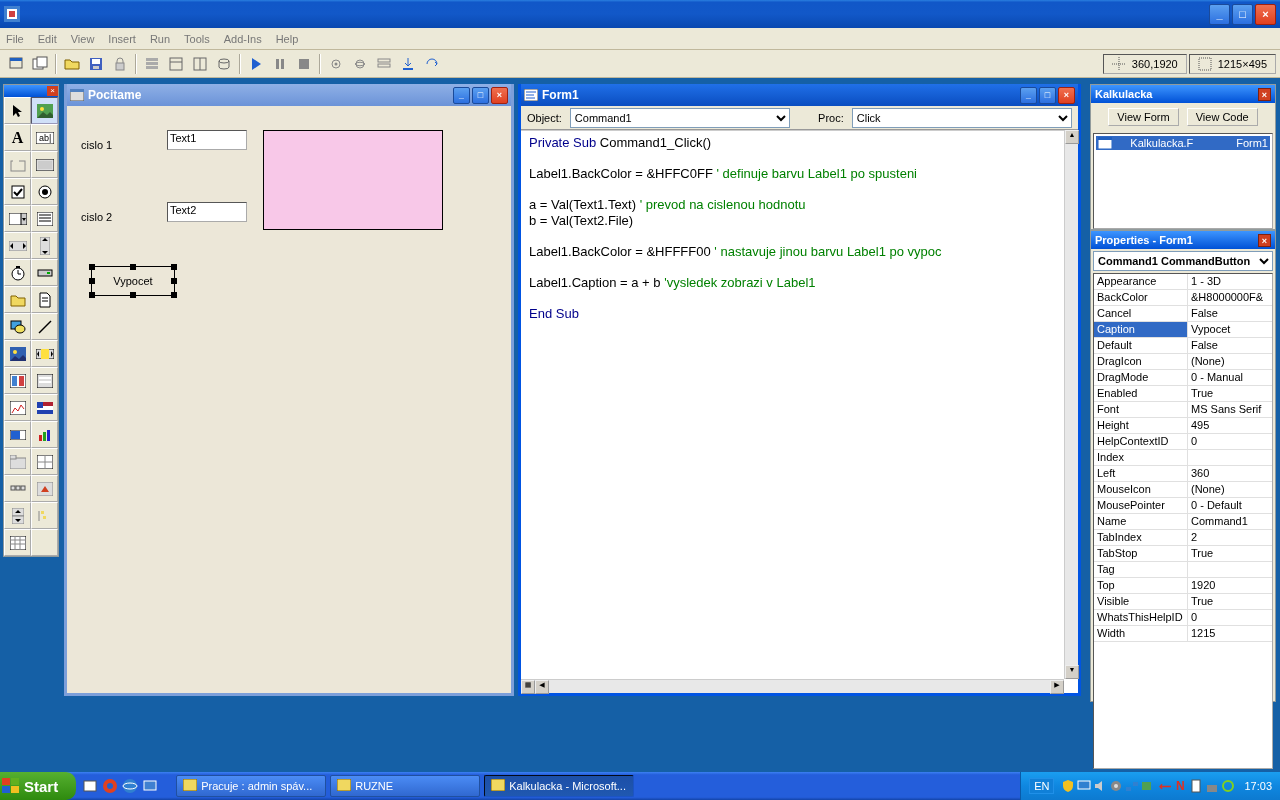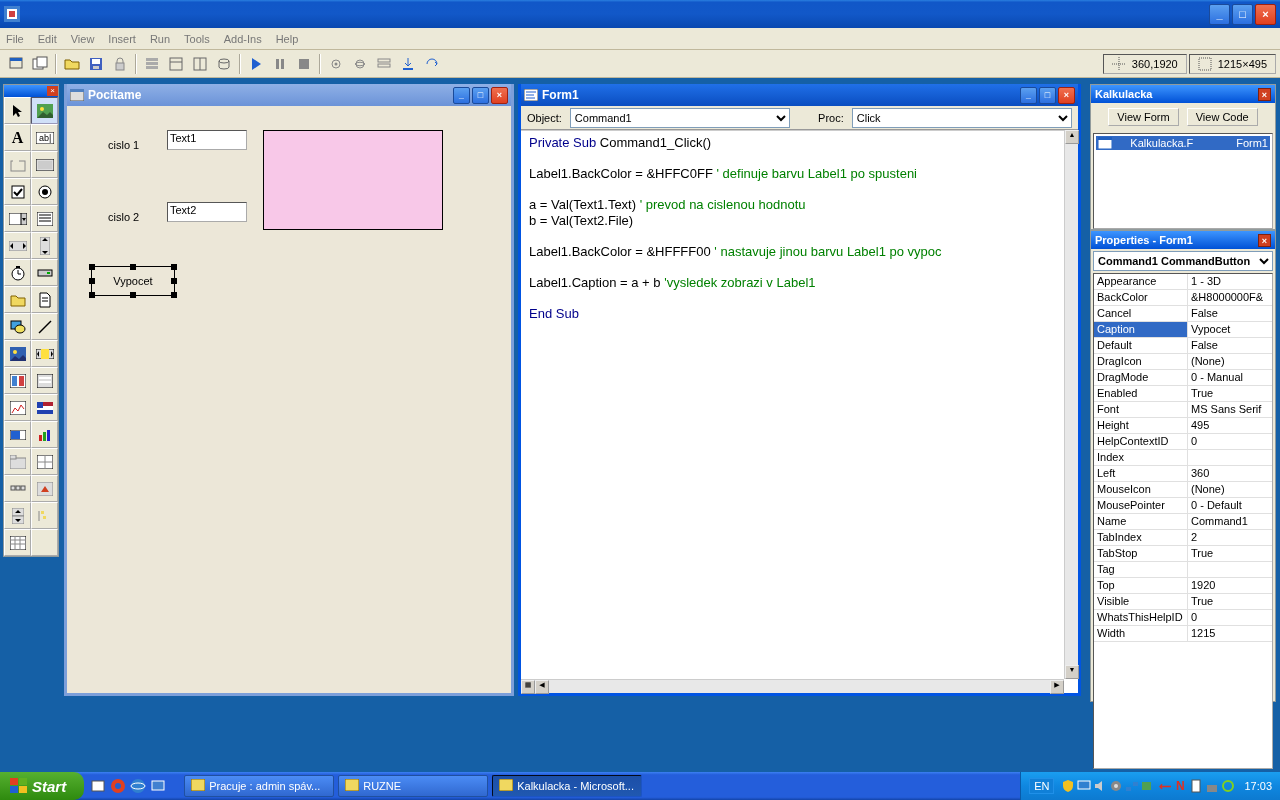--- a/index.html
+++ b/index.html
@@ -41,21 +41,21 @@
 .childwin.inactive { border-color: #7C9FDA; }
 .child-title { height: 22px; background: linear-gradient(to bottom, #2070E8, #0A4DC0); color: white; display: flex; align-items: center; padding: 0 3px; font-weight: bold; font-size: 12px; }
 .childwin.inactive .child-title { background: linear-gradient(to bottom, #8FB0E6, #6B93D8); }
 .child-title .cicon { width: 14px; height: 14px; margin-right: 4px; display: inline-flex; align-items: center; justify-content: center; }
 .child-title .ctitle { flex: 1; }
 .child-title .winbtns .winbtn { width: 17px; height: 17px; font-size: 9px; }
 
 
 .form-designer { background: #ECE7D8; position: absolute; inset: 0; top: 22px; }
 .form-surface { position: absolute; left: 4px; top: 4px; right: 4px; bottom: 4px; background-image: radial-gradient(circle, #000 0.5px, transparent 0.5px); background-size: 8px 8px; }
-.ctl-label { position: absolute; font-size: 11px; background: #ECE7D8; padding: 1px 2px; margin-left: 27px; }
+.ctl-label { position: absolute; font-size: 11px; background: #ECE7D8; padding: 1px 2px; }
 .ctl-text { position: absolute; background: white; border: 1px inset #aaa; font-size: 11px; padding: 1px 2px; height: 20px; }
 .ctl-shape { position: absolute; background: #F8C8E8; border: 1px solid #000; }
 .ctl-button { position: absolute; background: #ECE7D8; border: 1px solid #000; font-size: 11px; display: flex; align-items: center; justify-content: center; }
 .sel-handle { position: absolute; width: 6px; height: 6px; background: #000; }
 
 
 .code-bar { height: 24px; background: #ECE9D8; display: flex; align-items: center; padding: 2px 6px; gap: 8px; border-bottom: 1px solid #999; }
 .code-bar label { font-size: 11px; }
 .code-bar select { flex: 1; height: 20px; font-size: 11px; background: white; border: 1px solid #7F9DB9; }
 .code-area { position: absolute; top: 46px; left: 0; right: 14px; bottom: 14px; background: white; padding: 4px 8px; font-family: "Courier New", monospace; font-size: 13px; white-space: pre; color: #000; overflow: hidden; border-top: 1px solid #ccc; }
@@ -80,21 +80,21 @@
 .prop-sel select { flex: 1; height: 20px; font-size: 11px; font-weight: bold; background: white; border: 1px solid #7F9DB9; }
 .prop-table { background: white; margin: 2px; border: 1px inset #aaa; height: 496px; overflow: hidden; }
 .prop-row { display: flex; height: 16px; border-bottom: 1px solid #E0E0E0; font-size: 11px; }
 .prop-row .pname { width: 94px; padding: 1px 3px; border-right: 1px solid #E0E0E0; }
 .prop-row .pval { flex: 1; padding: 1px 3px; }
 .prop-row.sel { }
 .prop-row.sel .pname { background: #316AC5; color: white; }
 
 
 .taskbar { position: absolute; bottom: 0; left: 0; right: 0; height: 28px; background: linear-gradient(to bottom, #3C81F3, #245EDB 10%, #245EDB 90%, #1344A8); display: flex; align-items: center; }
-.startbtn { height: 28px; background: linear-gradient(to bottom, #56B030, #2E8A0E); color: white; font-style: italic; font-weight: bold; padding: 0 18px 0 10px; display: flex; align-items: center; border-radius: 0 10px 10px 0; font-size: 15px; gap: 4px; }
+.startbtn { height: 28px; background: linear-gradient(to bottom, #56B030, #2E8A0E); color: white; font-weight: bold; padding: 0 18px 0 2px; display: flex; align-items: center; border-radius: 0 10px 10px 0; font-size: 15px; gap: 4px; }
 .ql { display: flex; gap: 4px; padding: 0 6px; align-items: center; }
 .ql span { width: 16px; height: 16px; }
 .taskitem { height: 22px; background: linear-gradient(to bottom, #4B8CF5, #3068D0); border: 1px solid #2050A0; color: white; font-size: 11px; padding: 0 6px; margin: 0 2px; display: flex; align-items: center; gap: 4px; min-width: 150px; border-radius: 2px; }
 .taskitem.active { background: linear-gradient(to bottom, #1C4FA8, #2058B0); border: 1px inset #103070; }
 .systray { margin-left: auto; height: 28px; background: linear-gradient(to bottom,#1A9EF0,#0F87E0 50%,#0D7AD0); display: flex; align-items: center; padding: 0 8px; gap: 3px; color: white; font-size: 11px; border-left: 1px solid #0A5AA8;}
 .systray .tray-icons { display:flex; gap: 2px; align-items:center;}
 .systray .tray-icons span { width: 14px; height: 14px; display:inline-block;}
 .lang { background: #1080D8; padding: 1px 4px; border: 1px solid #2090E8; margin-right: 4px;}
 
 svg { display: block; }

